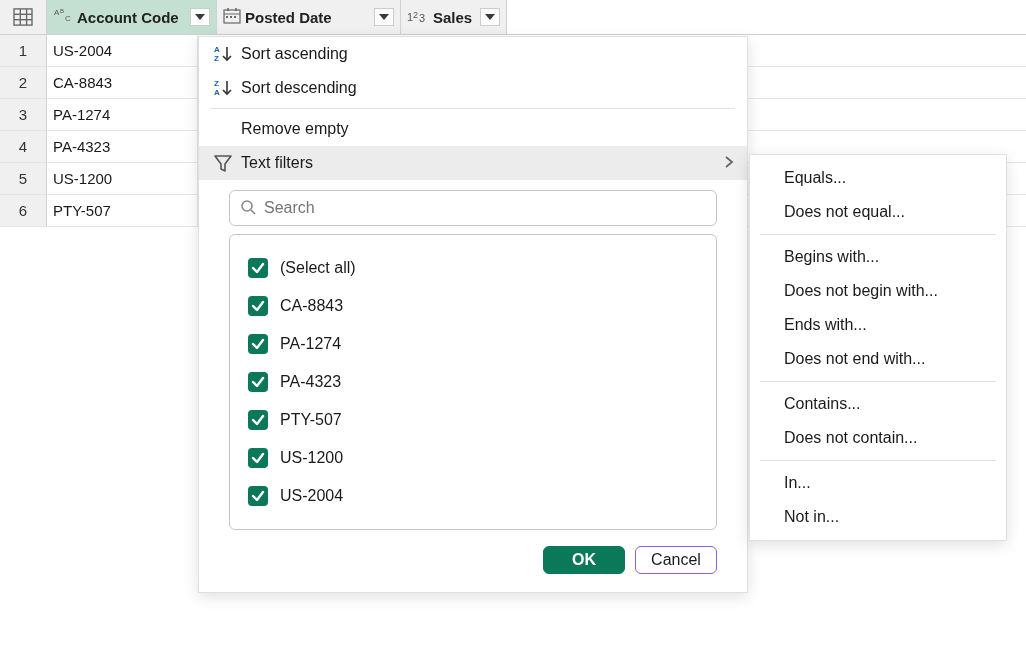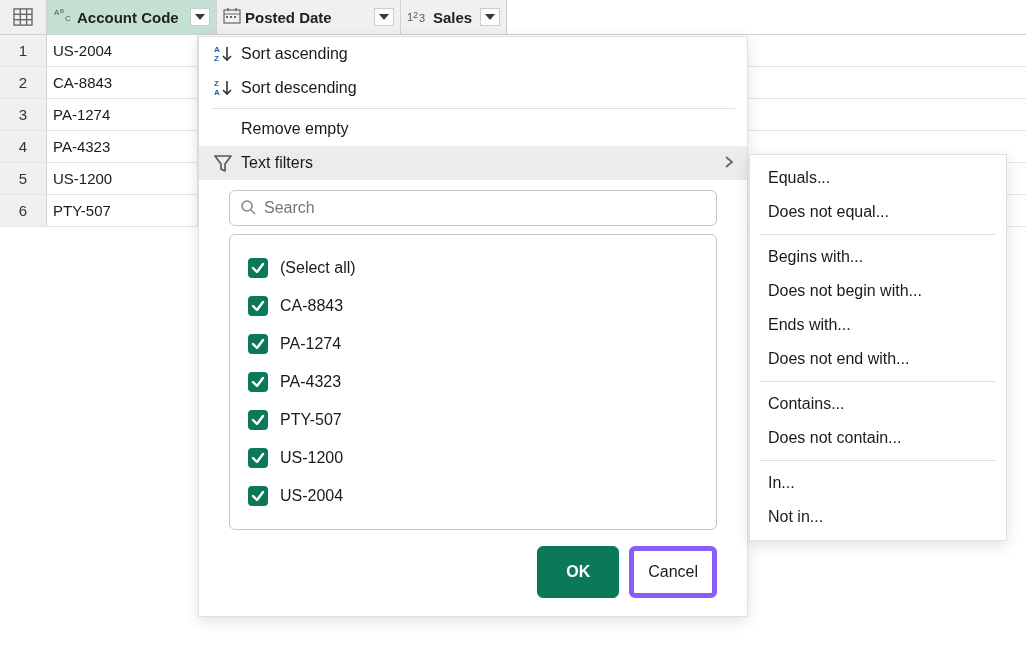--- a/index.html
+++ b/index.html
@@ -37,27 +37,27 @@
   .search-box .sb-icon { margin-right: 8px; color: #888; }
   .search-box input { border: none; outline: none; flex: 1; font-size: 16px; color: #555; background: transparent; }
 
   .values-box { margin: 4px 30px 0 30px; border: 1px solid #c5c5c5; border-radius: 6px; padding: 14px 18px; }
   .chk-row { display: flex; align-items: center; height: 38px; }
   .chk { width: 20px; height: 20px; border-radius: 4px; background: #0b785a; display: flex; align-items: center; justify-content: center; margin-right: 12px; }
   .chk svg { display: block; }
   .chk-label { font-size: 16px; color: #1a1a1a; }
 
   .btn-row { display: flex; justify-content: flex-end; padding: 16px 30px 0 30px; gap: 10px; }
-  .btn { min-width: 82px; height: 52px; border-radius: 6px; font-size: 16px; display: flex; align-items: center; justify-content: center; cursor: pointer; padding: 1px 14px; }
+  .btn { min-width: 82px; height: 28px; border-radius: 6px; font-size: 16px; display: flex; align-items: center; justify-content: center; cursor: pointer; padding: 1px 14px; }
   .btn-primary { background: #0b785a; color: #fff; border: 1px solid #0b785a; font-weight: 600; }
-  .btn-secondary { background: #fff; color: #1a1a1a; border: 5px solid #8b5cf6; }
+  .btn-secondary { background: #fff; color: #1a1a1a; border: 1px solid #8b5cf6; }
 
   
   .submenu { position: absolute; left: 749px; top: 154px; width: 258px; background: #fff; border: 1px solid #e0e0e0; box-shadow: 0 4px 14px rgba(0,0,0,0.12); padding: 6px 0; z-index: 10; }
-  .sub-item { height: 34px; display: flex; align-items: center; padding: 0 18px; font-size: 16px; color: #1a1a1a; cursor: pointer; }
+  .sub-item { height: 34px; display: flex; align-items: center; padding: 0 34px; font-size: 16px; color: #1a1a1a; cursor: pointer; }
   .sub-sep { height: 1px; background: #e0e0e0; margin: 5px 10px; }
 
   .tri-down { width: 0; height: 0; border-left: 5px solid transparent; border-right: 5px solid transparent; border-top: 6px solid #3a3a3a; }
 </style>
 </head>
 <body>
 
 <div class="table-header">
   <div class="corner-cell">
     <svg class="tbl-icon" viewBox="0 0 22 20">

